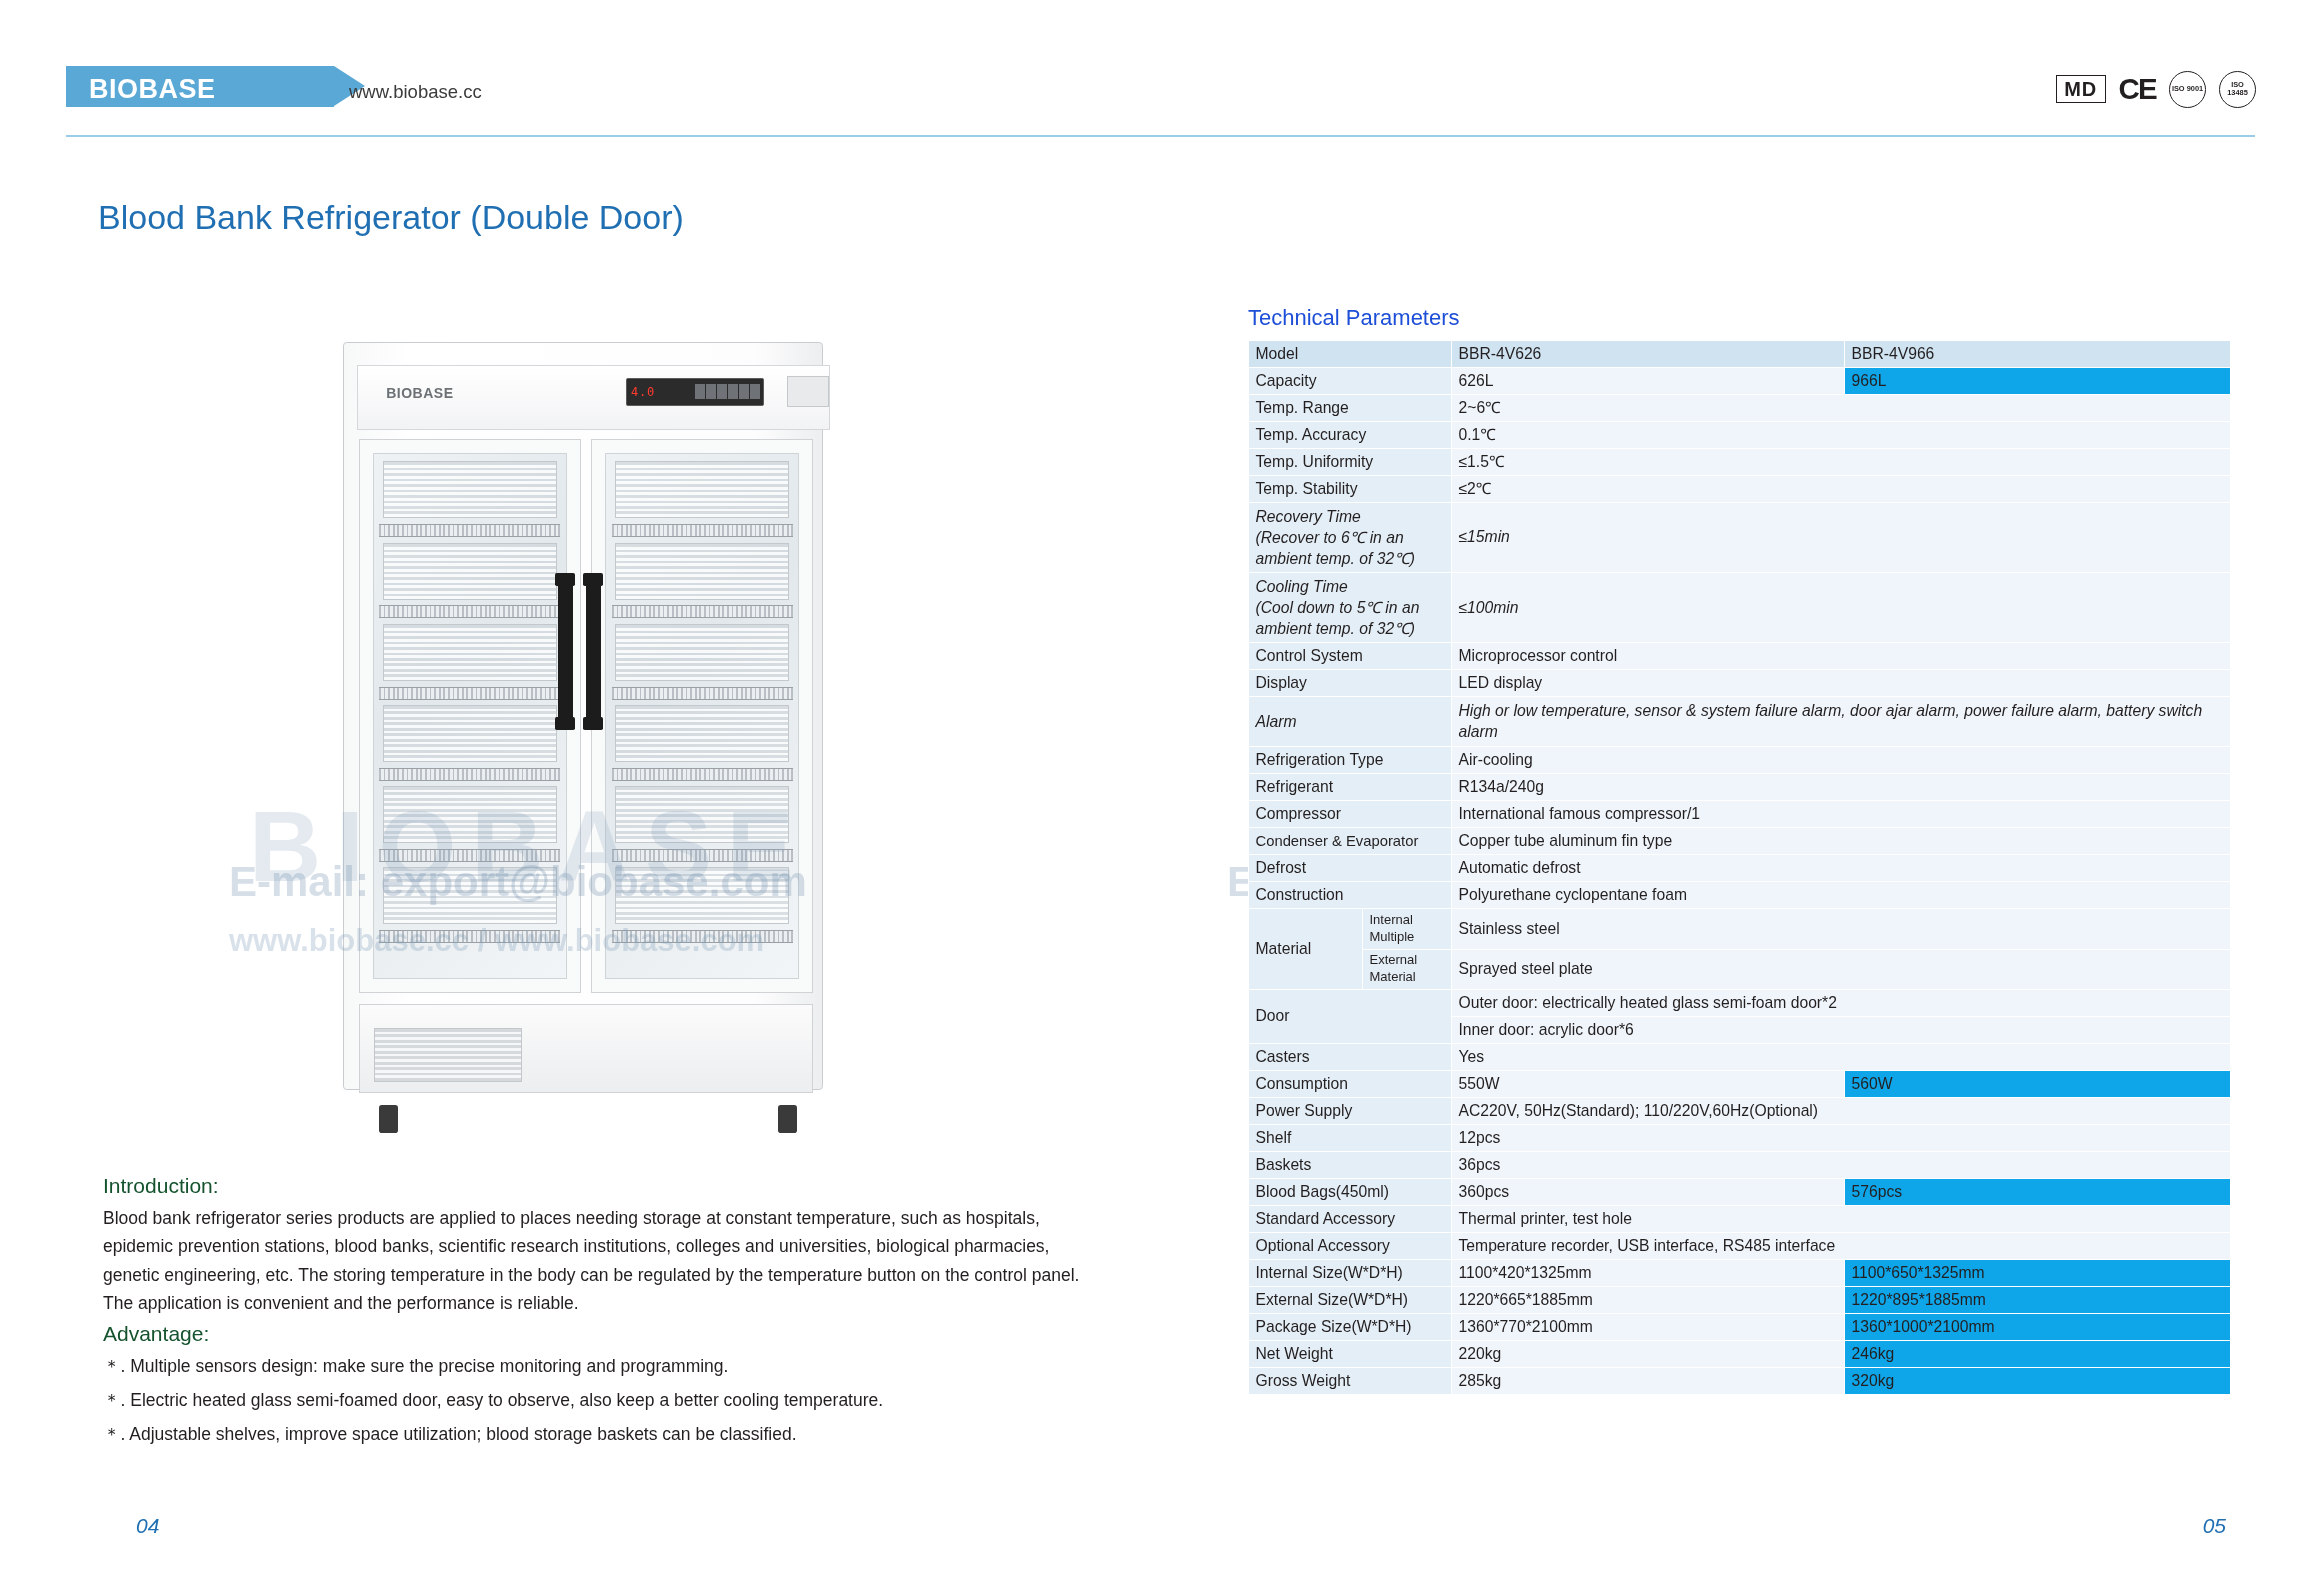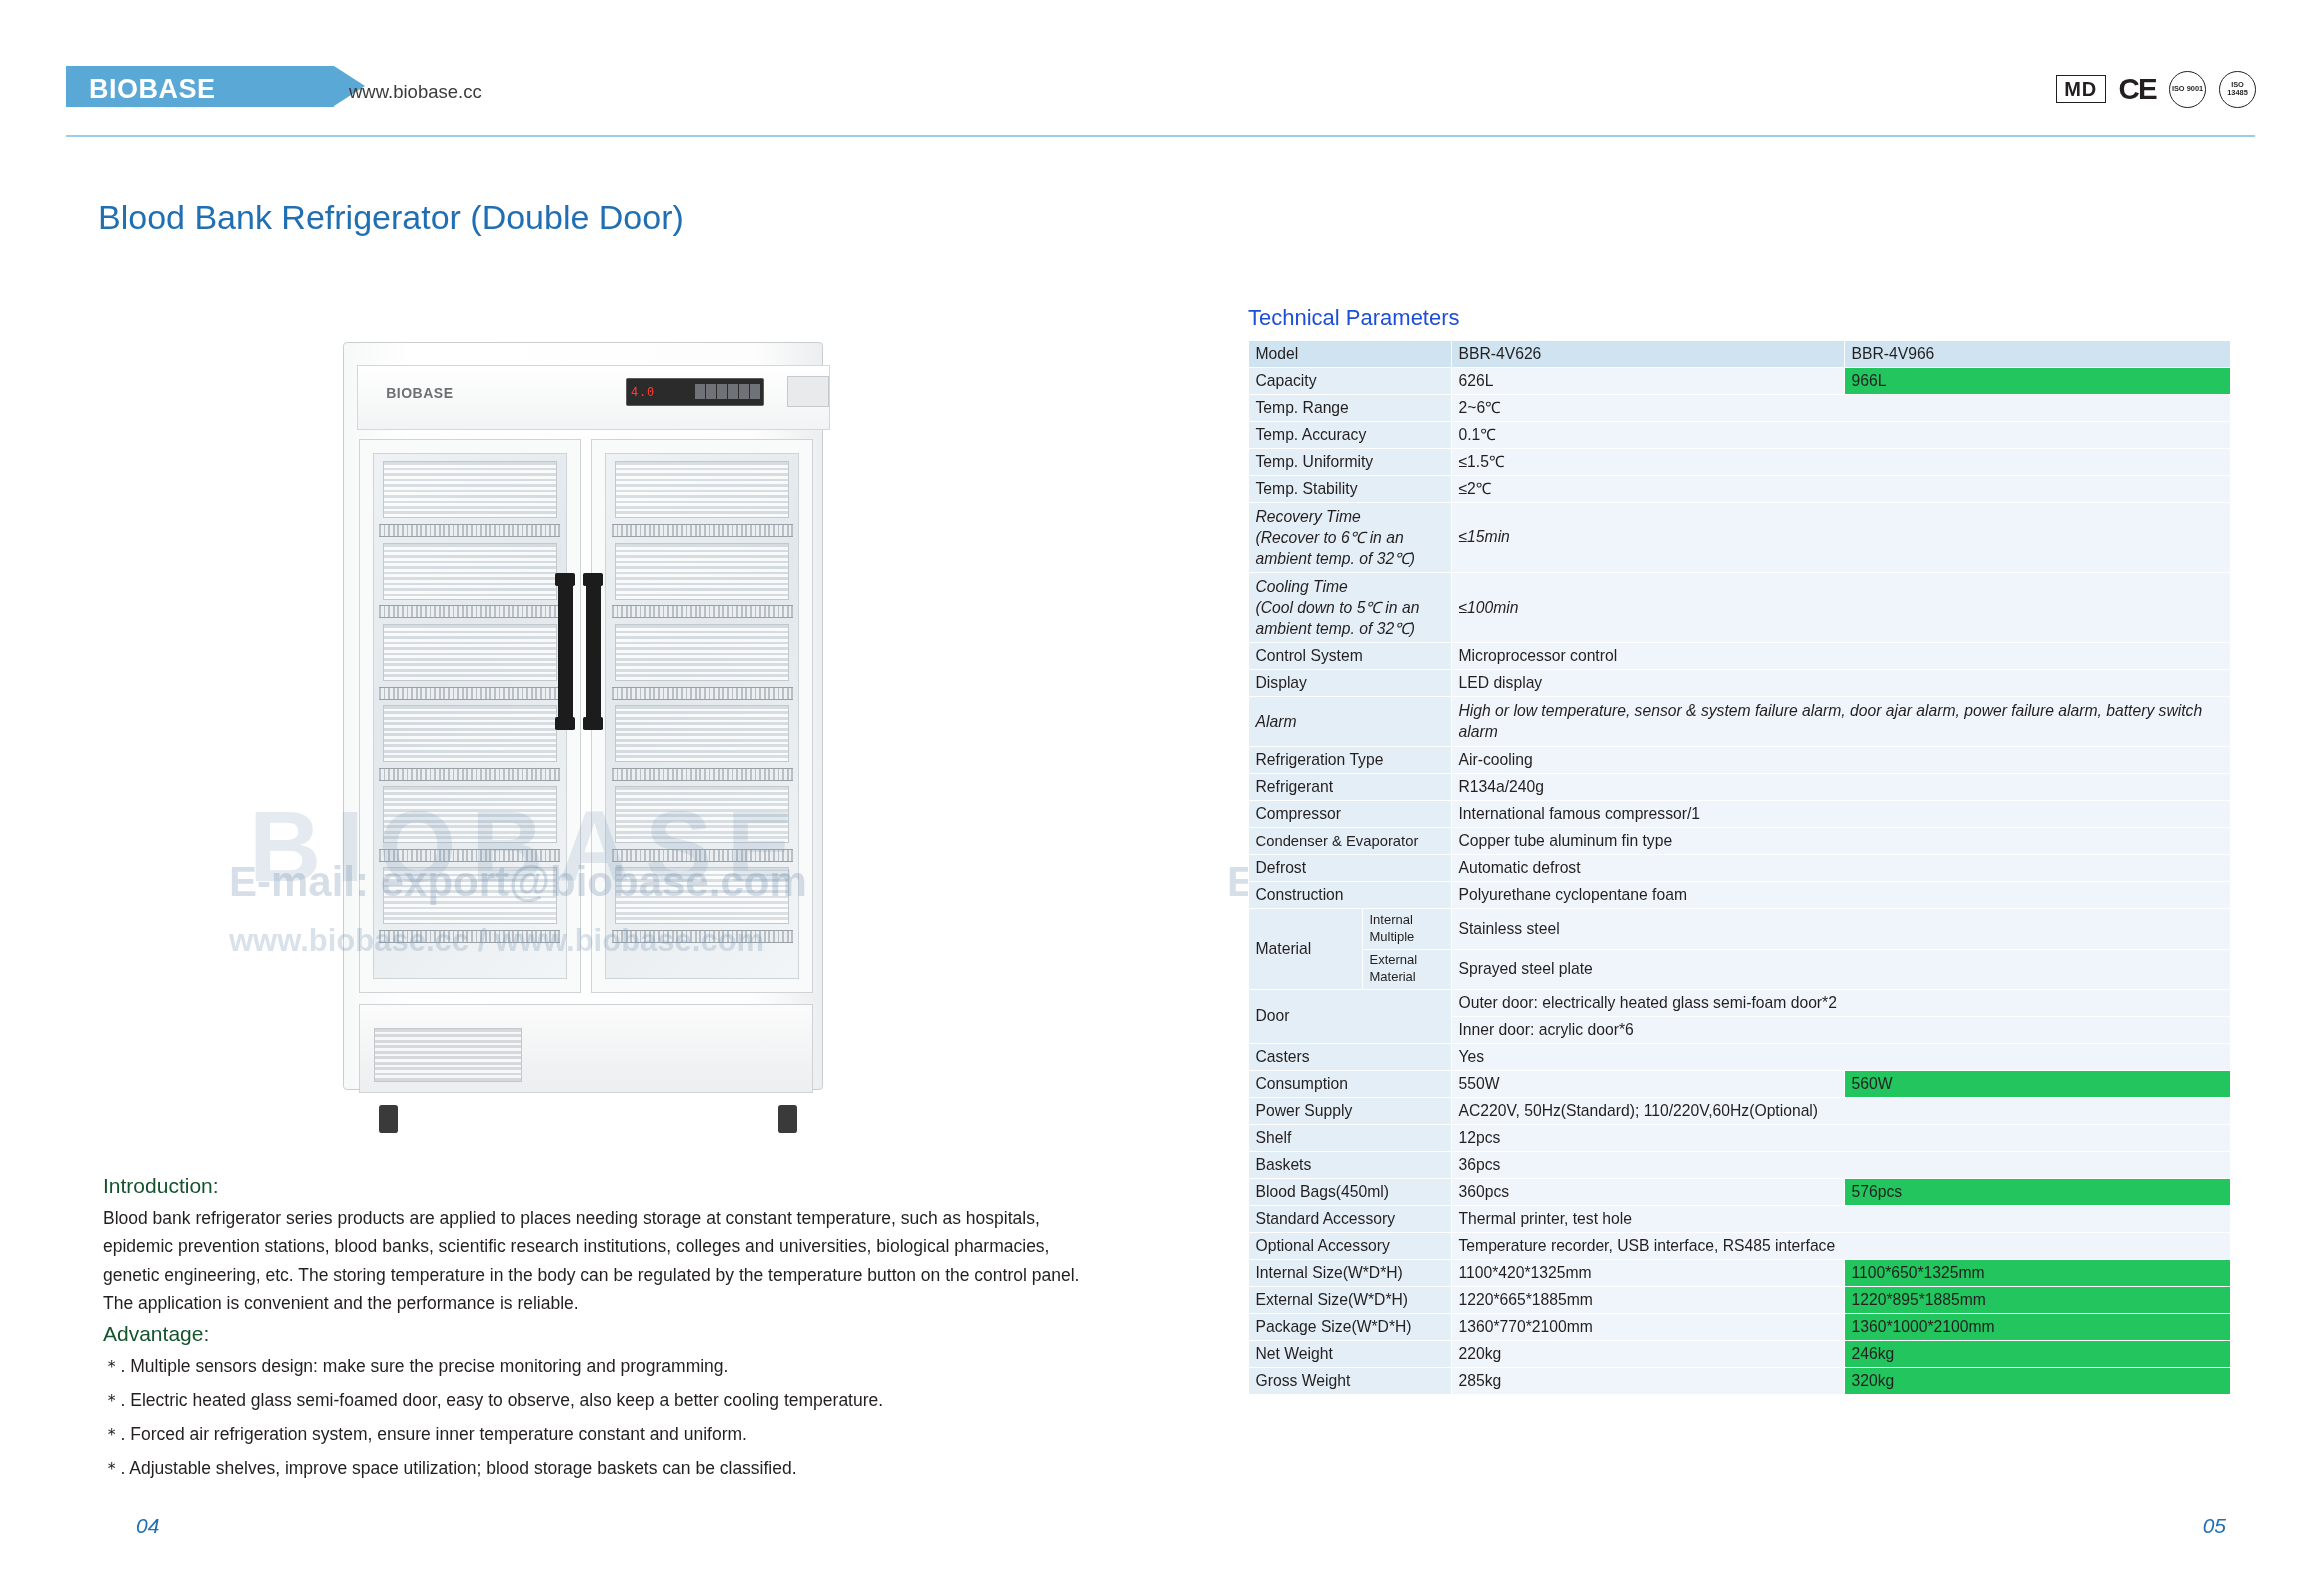--- a/index.html
+++ b/index.html
@@ -175,21 +175,21 @@
   table.params td {
     border:0.9px solid #ffffff;
     padding:2.8px 6.5px;
     vertical-align:middle;
     line-height:1.3;
     height:23px;
   }
   .c-lbl   { background:#e4eef6; width:203px; }
   .c-sub   { background:#e4eef6; width:114px; }
   .c-val   { background:#eff5fa; }
-  .c-val2  { background:#22c55e; width:386px; }
+  .c-val2  { background:#0ea5e9; width:386px; }
   .hdr td  { background:#cfe3f1; }
   .multi td { height:auto;font-style:italic; }
   .lbl-wrap { font-size:15.7px; line-height:1.35; }
 
   
   .wm {
     position:absolute; color:rgba(130,160,185,0.22);
     font-weight:bold; pointer-events:none; white-space:nowrap;
   }
   .wm-big-1 { left:249px; top:789px; font-size:100px; letter-spacing:14.8px; }
@@ -292,21 +292,20 @@
 <div class="wm wm-url-1">www.biobase.cc / www.biobase.com</div>
 <div class="wm wm-url-2">www.biobase.cc / www.biobase.com</div>
 
 <div class="section-h intro-h">Introduction:</div>
 <div class="body-text intro-text">Blood bank refrigerator series products are applied to places needing storage at constant temperature, such as hospitals, epidemic prevention stations, blood banks, scientific research institutions, colleges and universities, biological pharmacies, genetic engineering, etc. The storing temperature in the body can be regulated by the temperature button on the control panel. The application is convenient and the performance is reliable.</div>
 
 <div class="section-h adv-h">Advantage:</div>
 <div class="body-text adv-list">
   <div>＊. Multiple sensors design: make sure the precise monitoring and programming.</div>
   <div>＊. Electric heated glass semi-foamed door, easy to observe, also keep a better cooling temperature.</div>
-  <div>＊. Forced air refrigeration system, ensure inner temperature constant and uniform.</div>
   <div>＊. Adjustable shelves, improve space utilization; blood storage baskets can be classified.</div>
 </div>
 
 <div class="params-title">Technical Parameters</div>
 <table class="params">
   <colgroup>
     <col style="width:114px">
     <col style="width:89px">
     <col style="width:393px">
     <col style="width:386px">

